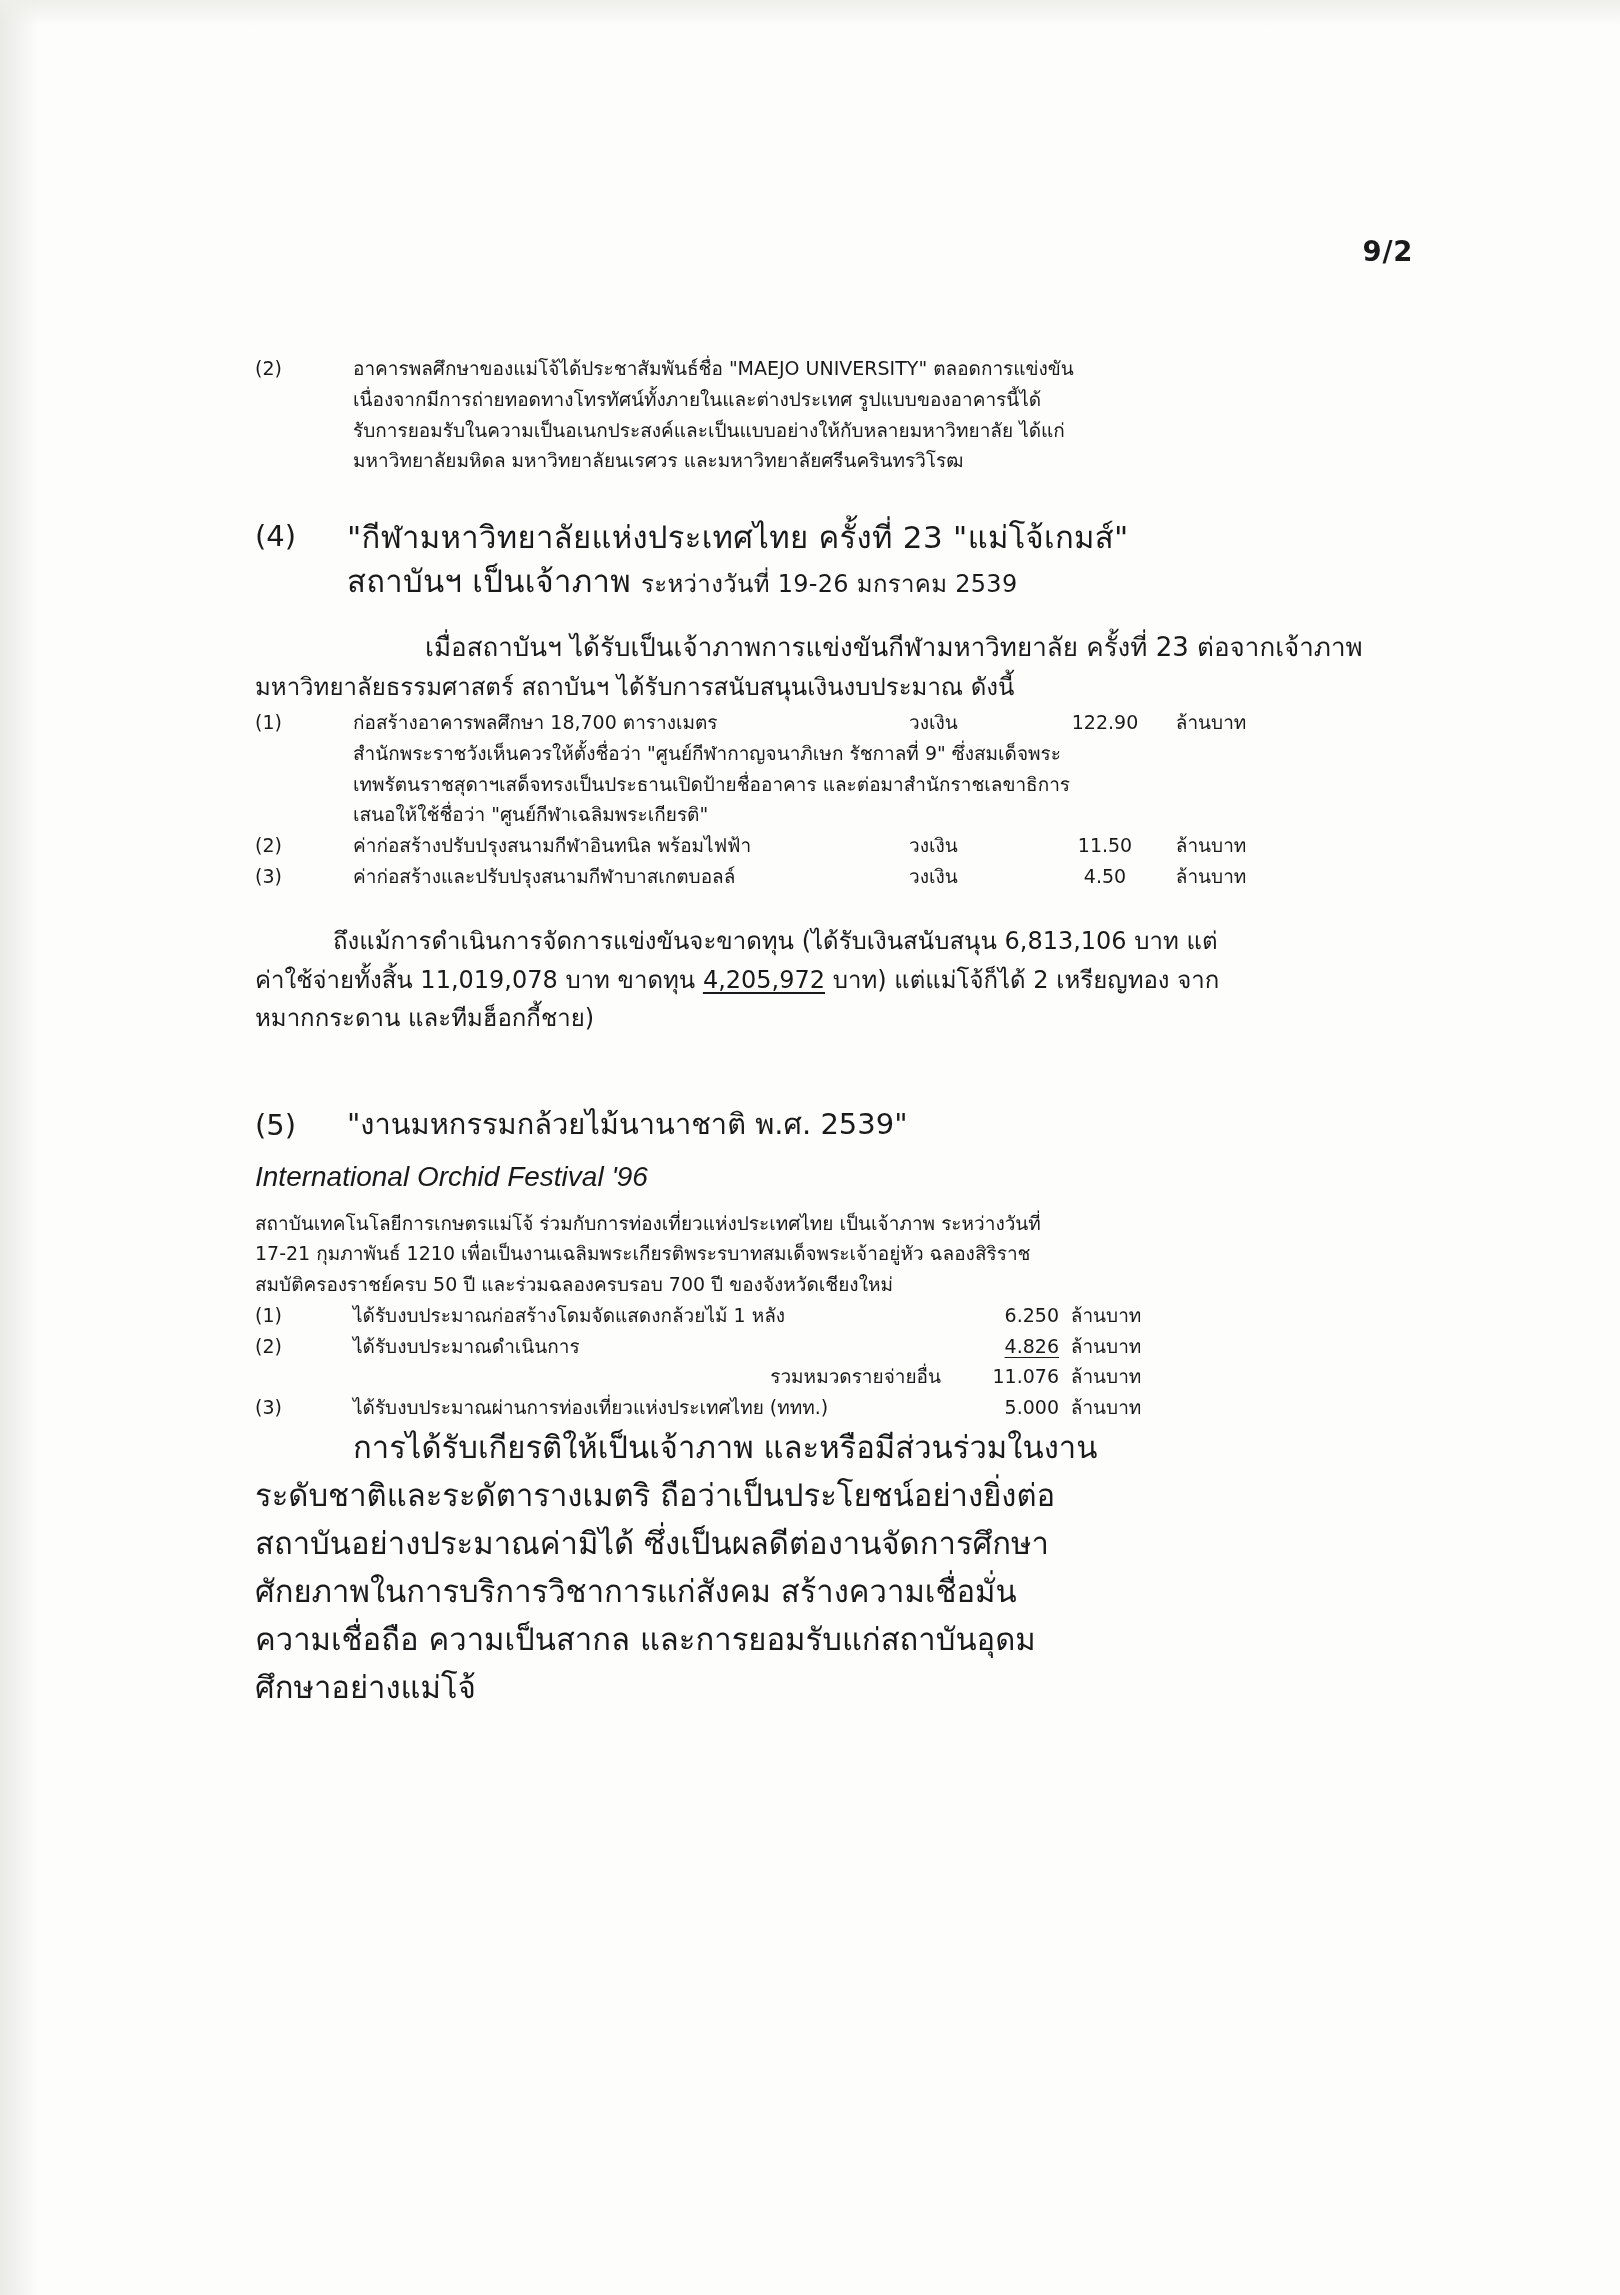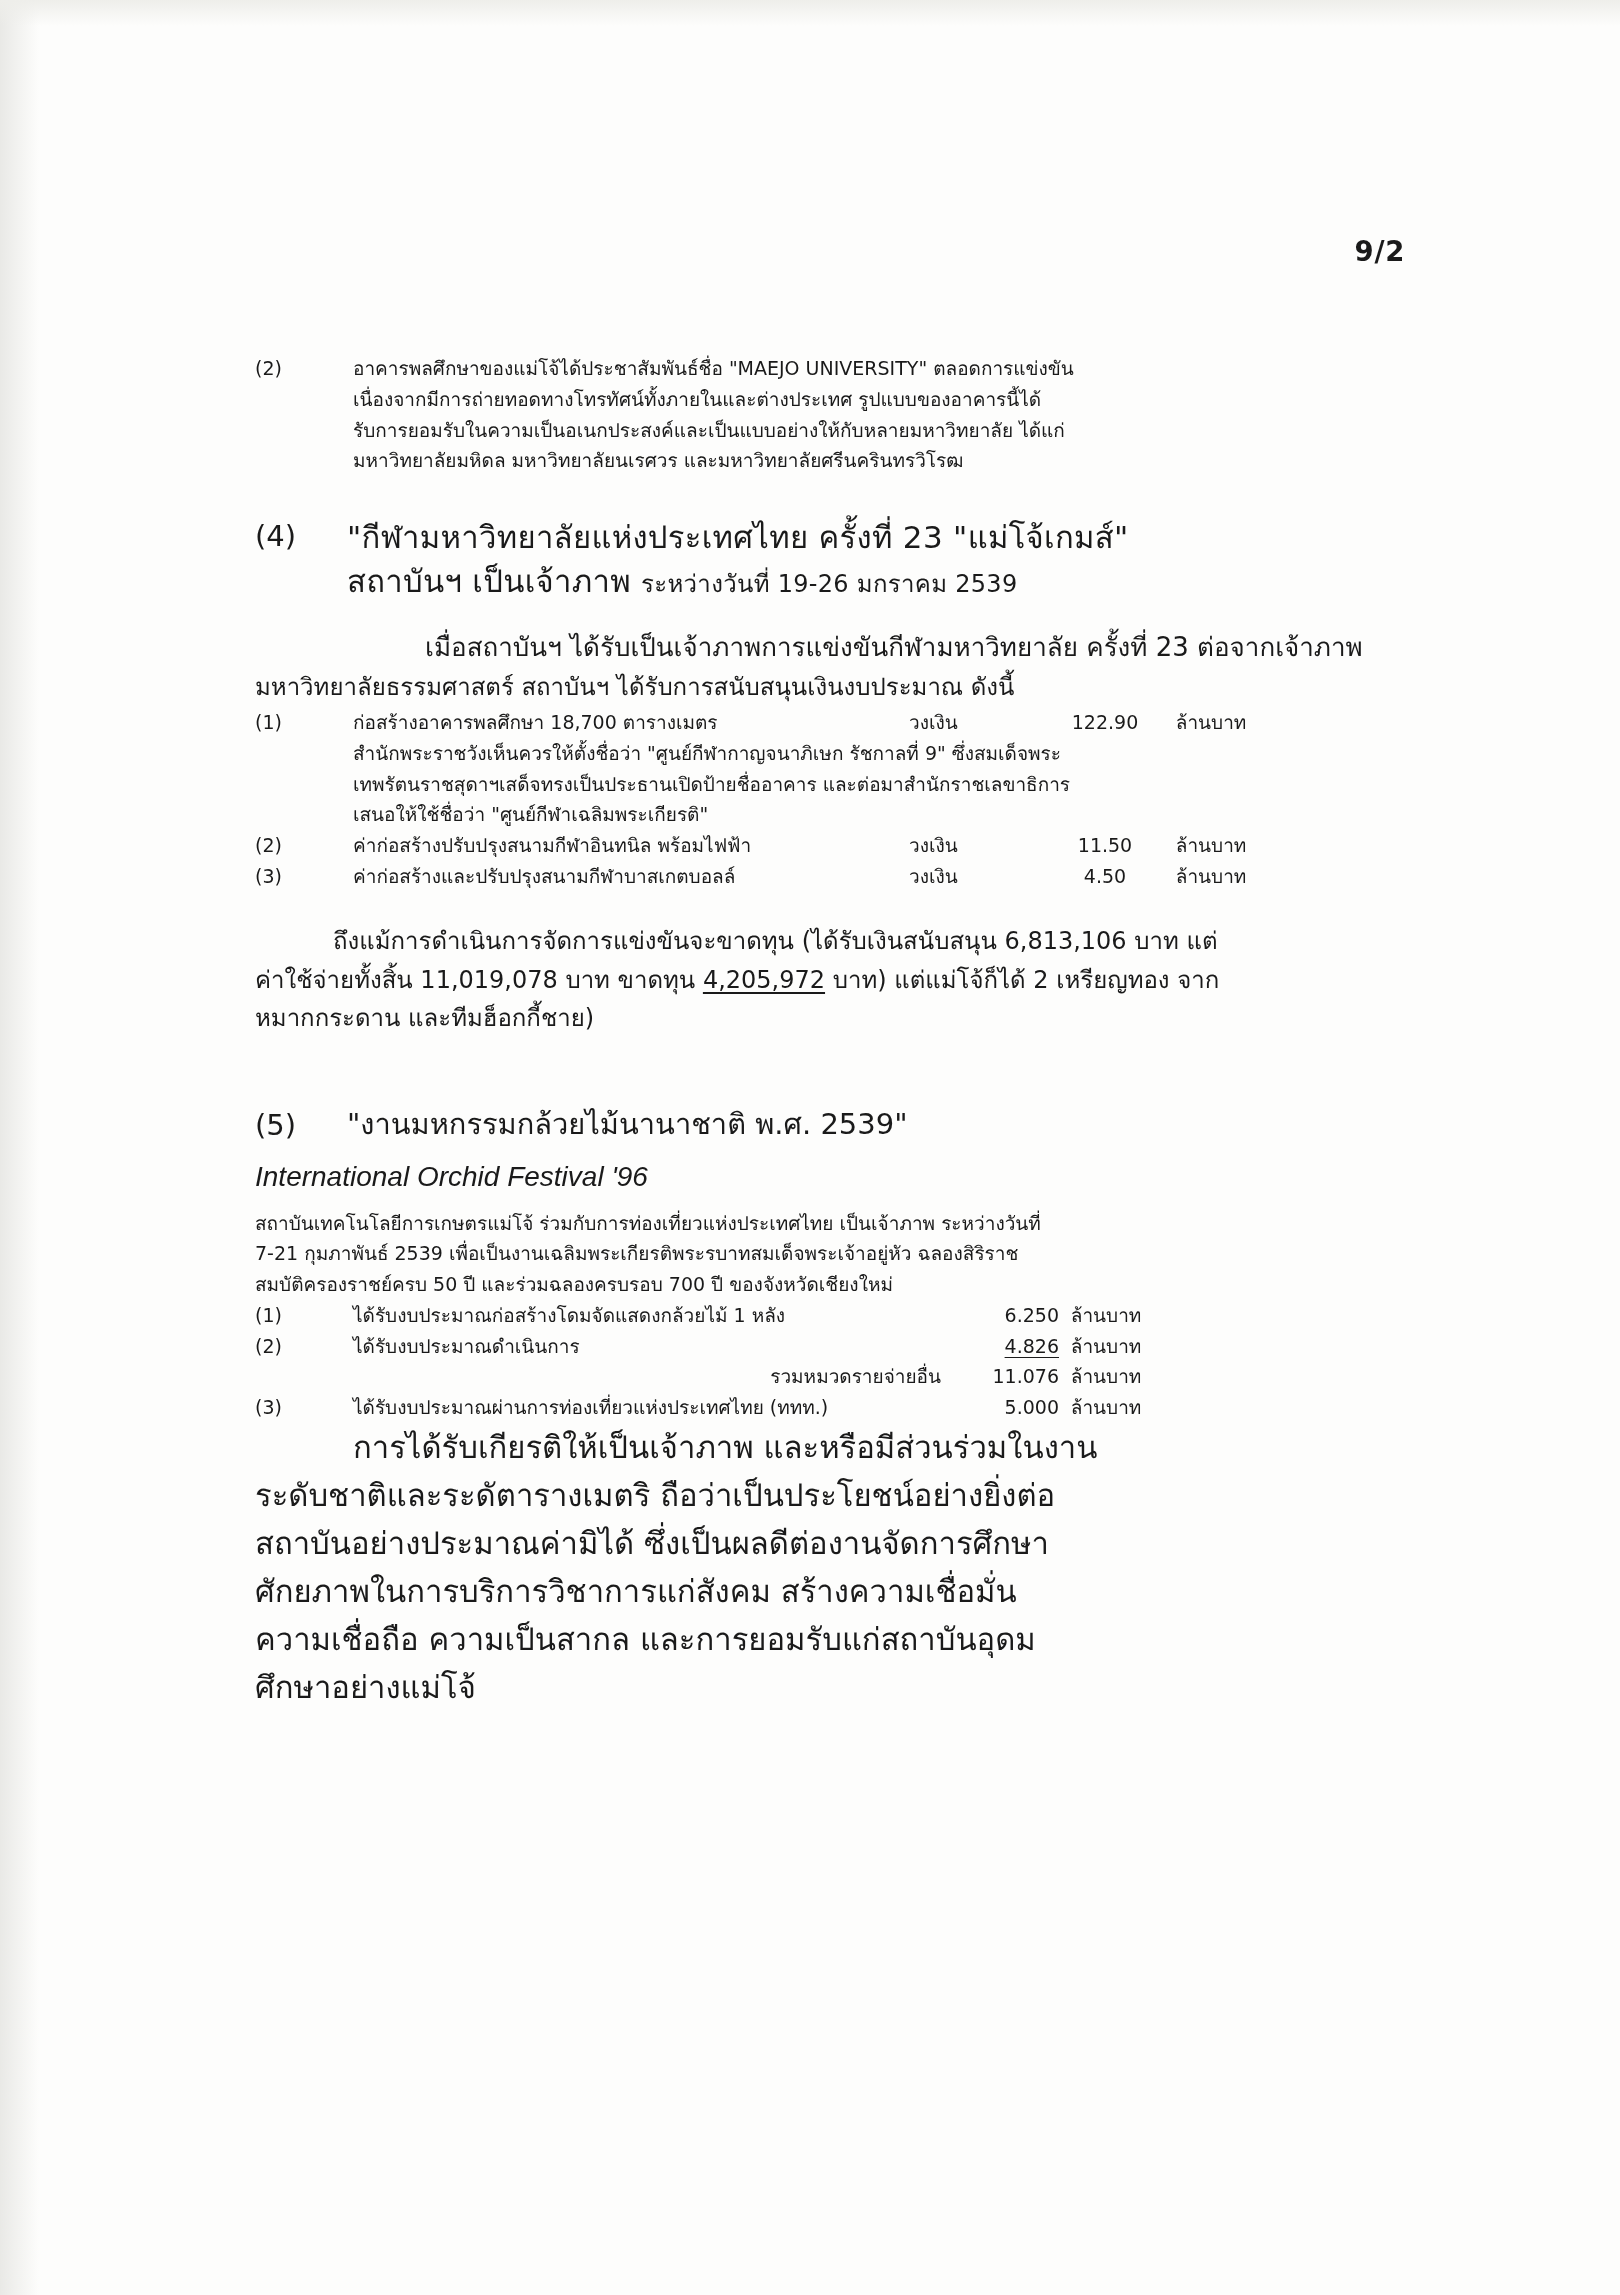--- a/index.html
+++ b/index.html
@@ -31,21 +31,21 @@
   .scan-edge-top {
     position: absolute;
     left: 0; right: 0; top: 0;
     height: 26px;
     background: linear-gradient(to bottom, #eeeeea, rgba(255,255,255,0));
     pointer-events: none;
   }
   .page-number {
     position: absolute;
     top: 235px;
-    right: 216px;
+    right: 208px;
     font-size: 27.5px;
     font-weight: bold;
     letter-spacing: 0.7px;
   }
 
   .content {
     position: absolute;
     left: 255px;
     top: 353px;
     width: 1144px;
@@ -270,21 +270,21 @@
       <div class="marker-wide">(5)</div>
       <div>
         <div class="head5">"งานมหกรรมกล้วยไม้นานาชาติ พ.ศ. 2539"</div>
       </div>
     </div>
 
     <div class="subtitle-en">International Orchid Festival '96</div>
 
     <div class="sec5-para" style="margin-top:11.8px;">
       <div>สถาบันเทคโนโลยีการเกษตรแม่โจ้ ร่วมกับการท่องเที่ยวแห่งประเทศไทย เป็นเจ้าภาพ ระหว่างวันที่</div>
-      <div>7-21 กุมภาพันธ์ 2539   เพื่อเป็นงานเฉลิมพระเกียรติพระรบาทสมเด็จพระเจ้าอยู่หัว  ฉลองสิริราช</div>
+      <div>17-21 กุมภาพันธ์ 1210   เพื่อเป็นงานเฉลิมพระเกียรติพระรบาทสมเด็จพระเจ้าอยู่หัว  ฉลองสิริราช</div>
       <div>สมบัติครองราชย์ครบ 50 ปี และร่วมฉลองครบรอบ 700 ปี ของจังหวัดเชียงใหม่</div>
     </div>
 
     <div>
       <div class="money-row money-row5">
         <div class="mk">(1)</div>
         <div class="desc">ได้รับงบประมาณก่อสร้างโดมจัดแสดงกล้วยไม้ 1 หลัง</div>
         <div class="amount">6.250</div>
         <div class="unit">ล้านบาท</div>
       </div>

